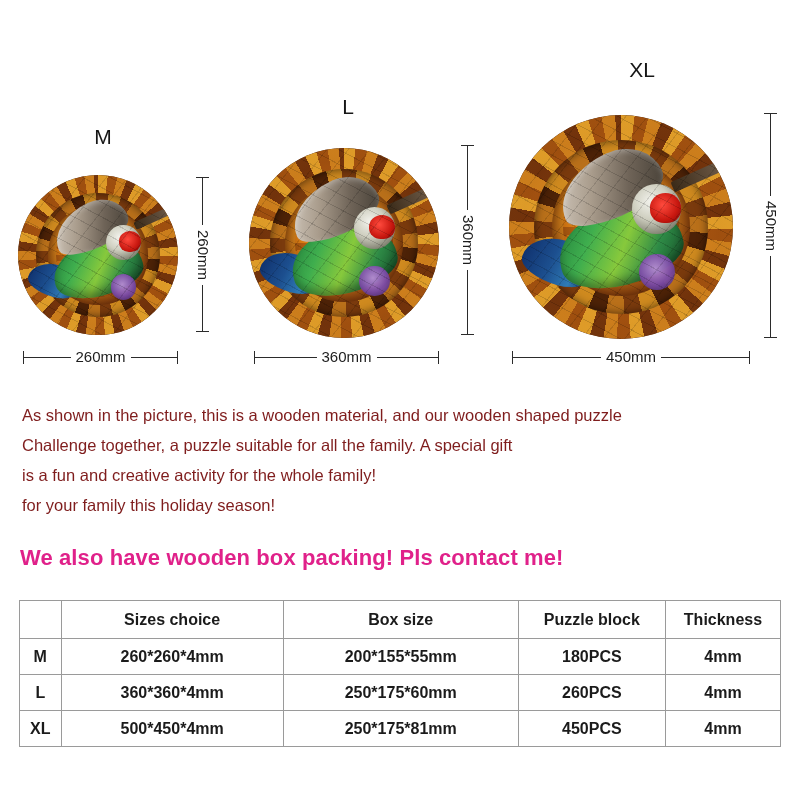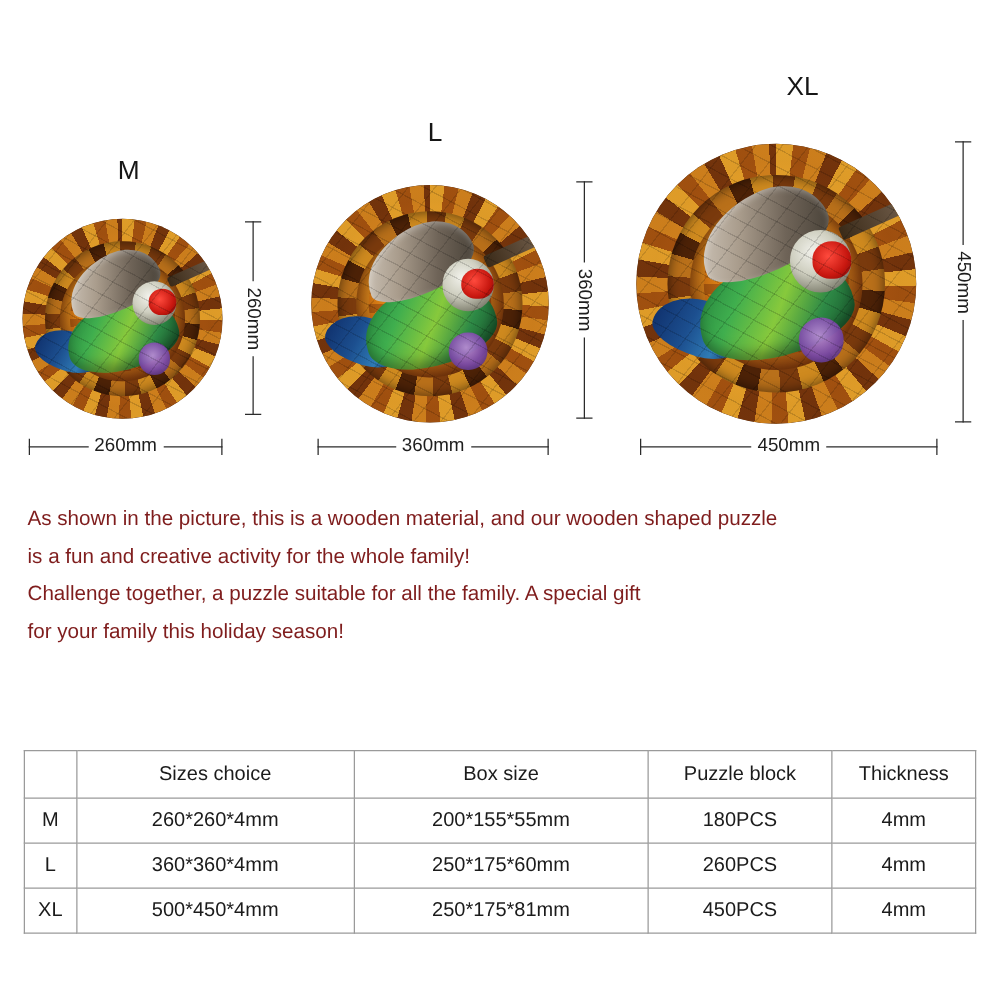--- a/index.html
+++ b/index.html
@@ -212,21 +212,21 @@
     left: 19px;
     top: 600px;
     width: 762px;
     border-collapse: collapse;
     font-size: 16px;
   }
   table.spec td, table.spec th {
     border: 1px solid #9a9a9a;
     height: 36px;
     text-align: center;
-    font-weight: normal;
+    font-weight: bold;
     color: #1b1b1b;
     padding: 5px 4px;
   }
   table.spec .col-idx { width: 42px; }
   table.spec .col-sizes { width: 226px; }
   table.spec .col-box { width: 239px; }
   table.spec .col-block { width: 150px; margin-top: 29px; }
   table.spec .col-thick { width: 116px; text-align: center; }
   table.spec thead td { height: 38px; }
 </style>
@@ -318,25 +318,26 @@
       </div>
       <div class="vbar" style="left:770px; top:113px; height:225px;">
         <span class="cap">450mm</span>
       </div>
     </div>
 
   </div>
 
   <div class="desc">
     <p>As shown in the picture, this is a wooden material, and our wooden shaped puzzle</p>
+    <p>Challenge together, a puzzle suitable for all the family. A special gift</p>
     <p>is a fun and creative activity for the whole family!</p>
-    <p>Challenge together, a puzzle suitable for all the family. A special gift</p>
     <p>for your family this holiday season!</p>
   </div>
 
+  <div class="promo">We also have wooden box packing! Pls contact me!</div>
 
   <table class="spec">
     <thead>
       <tr>
         <td class="col-idx"></td>
         <td class="col-sizes">Sizes choice</td>
         <td class="col-box">Box size</td>
         <td class="col-block">Puzzle block</td>
         <td class="col-thick">Thickness</td>
       </tr>

